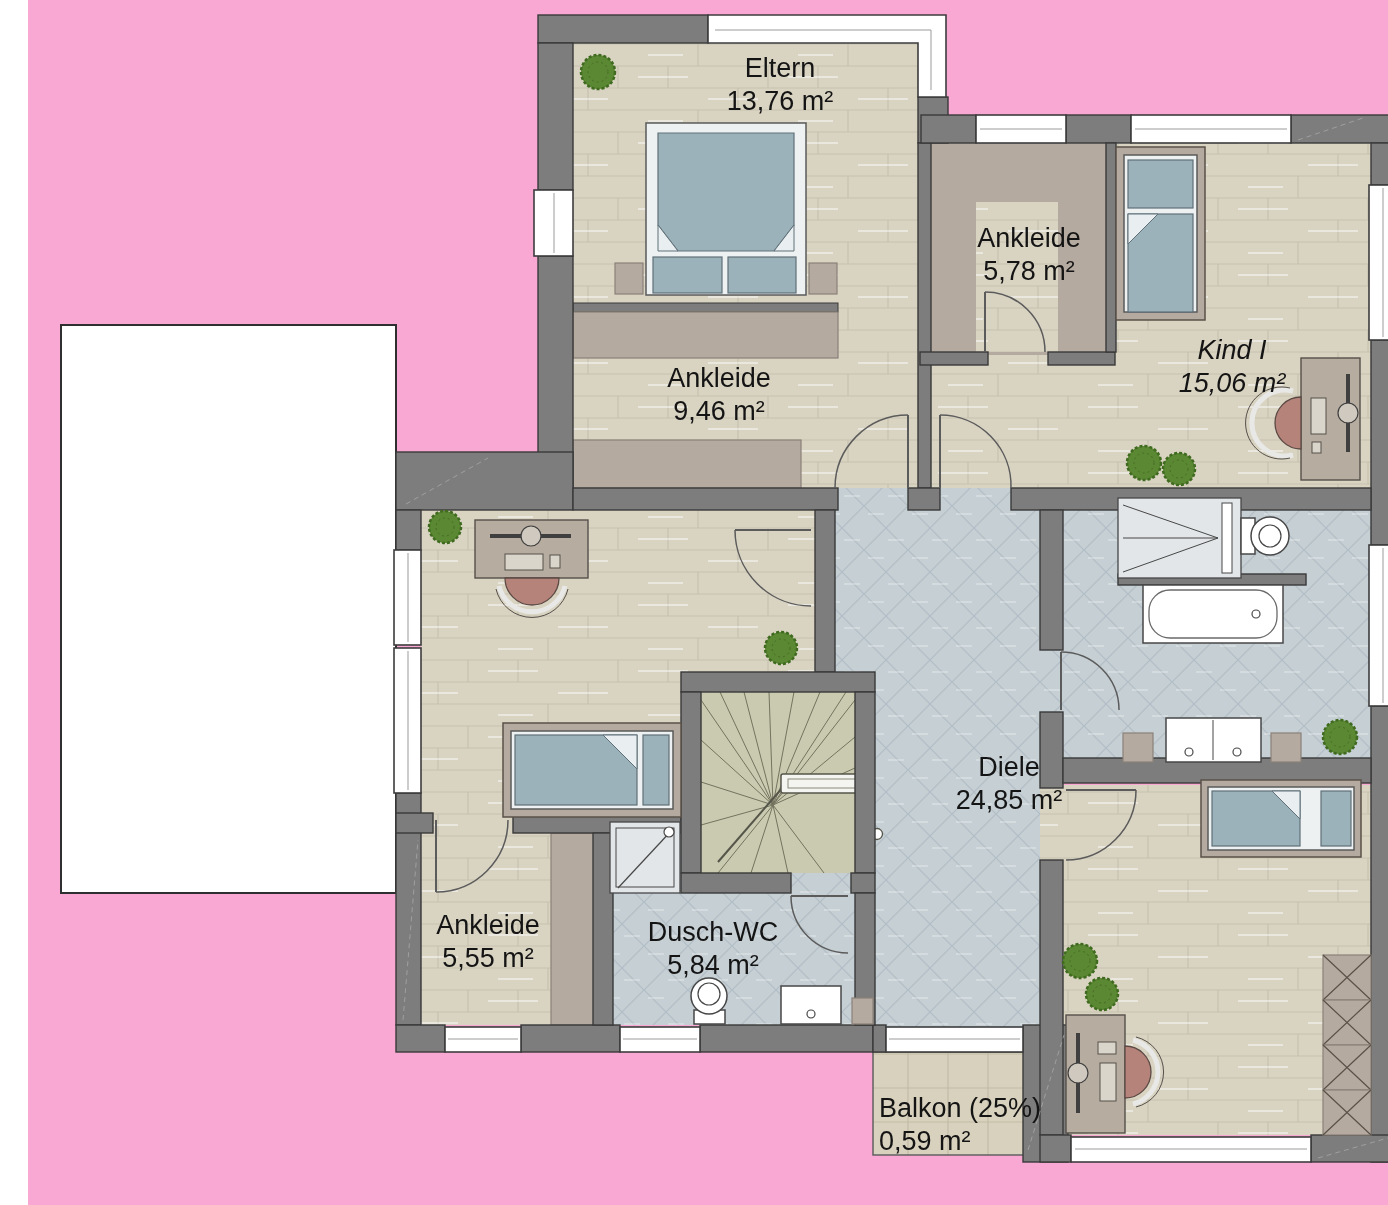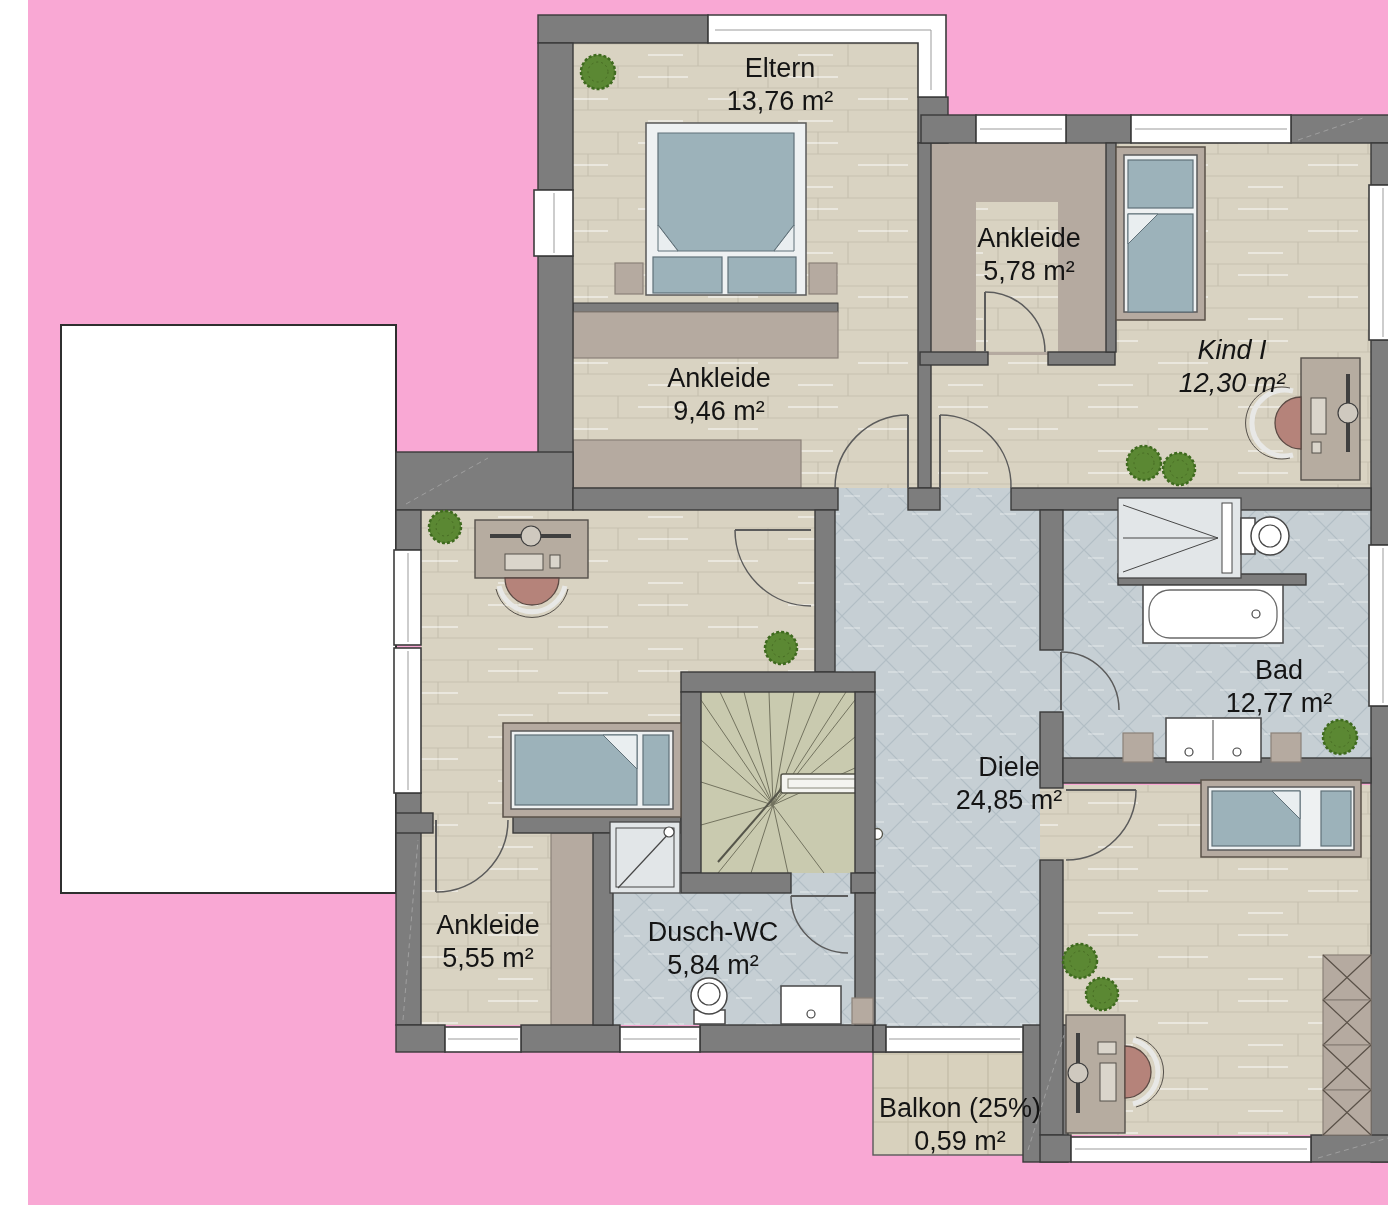--- a/index.html
+++ b/index.html
@@ -29,21 +29,21 @@
   .chairback2{fill:none;stroke:#55504a;stroke-width:1;}
   .fixture{fill:#ffffff;stroke:#474747;stroke-width:1.5;}
   .fixture2{fill:#e2e6e8;stroke:#474747;stroke-width:1.3;}
   .plant{fill:var(--plant);stroke:var(--plantDark);stroke-width:2.5;stroke-dasharray:3 2;}
   .plantin{fill:none;stroke:#486c24;stroke-width:1;stroke-dasharray:2 3;}
   .hatch{stroke:#a8a8a8;stroke-width:1;stroke-dasharray:5 4;fill:none;opacity:.8;}
   .outline-rect{fill:#ffffff;stroke:#2f2f2f;stroke-width:2;}
   .room-label{position:absolute;transform:translate(-50%,-50%);text-align:center;
       color:var(--text);font-size:27px;line-height:33px;white-space:nowrap;}
   .room-label span{display:block;}
-  .room-label.left-align{transform:translate(0,-50%);text-align:center;}
+  .room-label.left-align{transform:translate(0,-50%);text-align:left;}
 </style>
 </head>
 <body>
 
 <div id="canvas">
 <svg width="1388" height="1205" viewBox="0 0 1388 1205">
   <defs>
     <pattern id="woodP" width="150" height="66" patternUnits="userSpaceOnUse">
       <rect width="150" height="66" fill="var(--wood)"></rect>
       <path d="M0 0H150 M0 22H150 M0 44H150 M0 66H150" stroke="var(--woodLine)" stroke-width="1.2"></path>
@@ -372,30 +372,26 @@
   <div class="room-label" style="left:752px;top:85px;">
       <span>Eltern</span>
       <span class="area">13,76 m²</span>
     </div>
   <div class="room-label" style="left:1001px;top:255px;">
       <span>Ankleide</span>
       <span class="area">5,78 m²</span>
     </div>
   <div class="room-label" style="left:1204px;top:367px;font-style:italic;">
       <span>Kind I</span>
-      <span class="area">12,30 m²</span>
+      <span class="area">15,06 m²</span>
     </div>
   <div class="room-label" style="left:691px;top:395px;">
       <span>Ankleide</span>
       <span class="area">9,46 m²</span>
     </div>
-  <div class="room-label" style="left:1251px;top:687px;">
-      <span>Bad</span>
-      <span class="area">12,77 m²</span>
-    </div>
   <div class="room-label" style="left:981px;top:784px;">
       <span>Diele</span>
       <span class="area">24,85 m²</span>
     </div>
   <div class="room-label" style="left:460px;top:942px;">
       <span>Ankleide</span>
       <span class="area">5,55 m²</span>
     </div>
   <div class="room-label" style="left:685px;top:949px;">
       <span>Dusch-WC</span>

